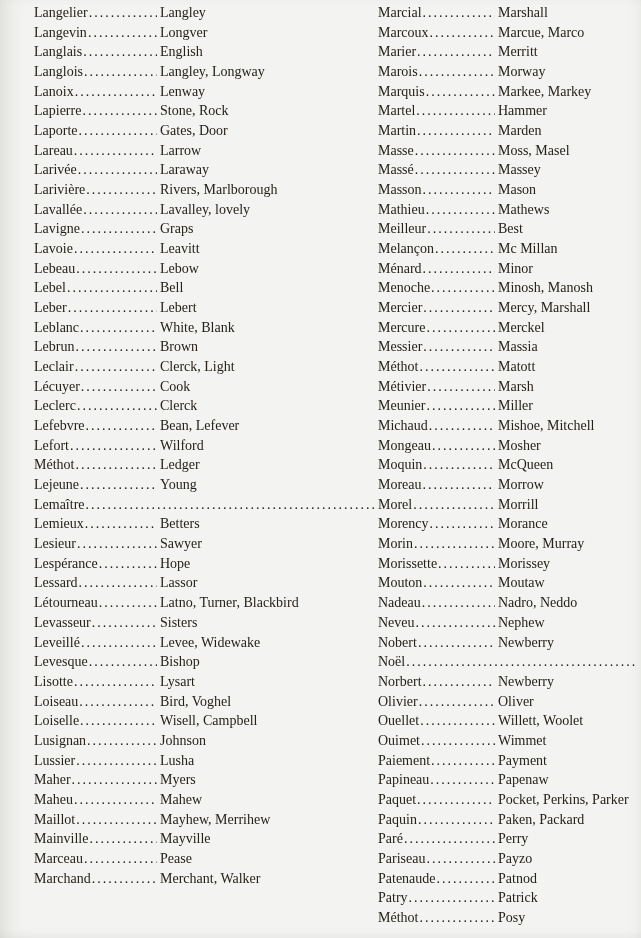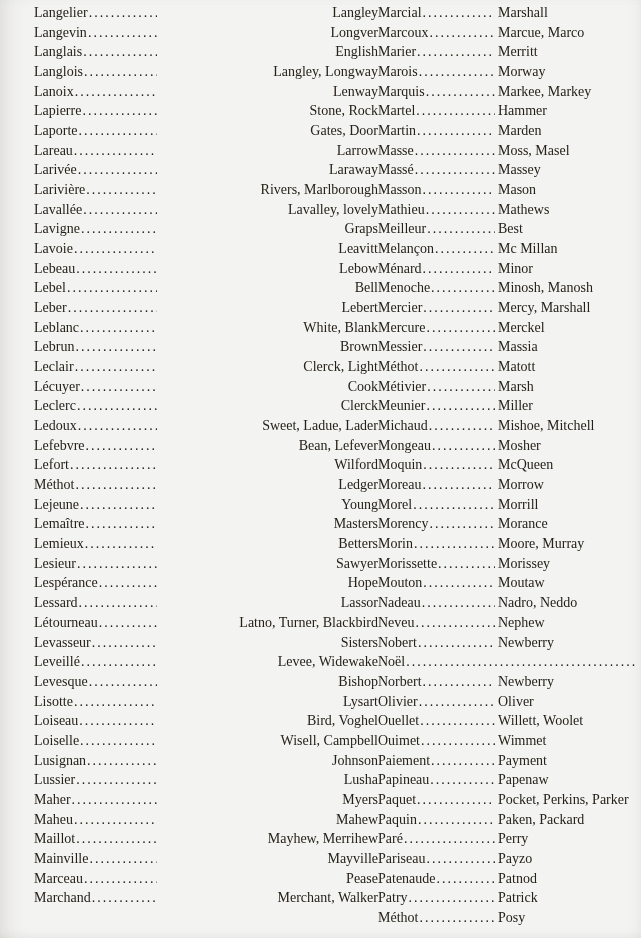--- a/index.html
+++ b/index.html
@@ -43,21 +43,21 @@
     overflow: hidden;
     margin: 0 3px 0 1px;
     min-width: 0;
   }
   .dots::before {
     content: "................................................................................";
     letter-spacing: 2px;
     color: var(--ink);
   }
   .en { flex: 0 0 auto; overflow: visible; }
-  .col-left  .en { width: 218px; text-align: right; }
+  .col-left  .en { width: 218px; }
   .col-right .en { width: 143px; }
 </style>
 </head>
 <body>
 
 <div class="page">
   <div class="col col-left">
       <div class="row">
         <span class="fr">Langelier</span>
         <span class="dots"></span>
@@ -157,25 +157,20 @@
         <span class="fr">Lécuyer</span>
         <span class="dots"></span>
         <span class="en">Cook</span>
       </div>
       <div class="row">
         <span class="fr">Leclerc</span>
         <span class="dots"></span>
         <span class="en">Clerck</span>
       </div>
       <div class="row">
-        <span class="fr">Ledoux</span>
-        <span class="dots"></span>
-        <span class="en">Sweet, Ladue, Lader</span>
-      </div>
-      <div class="row">
         <span class="fr">Lefebvre</span>
         <span class="dots"></span>
         <span class="en">Bean, Lefever</span>
       </div>
       <div class="row">
         <span class="fr">Lefort</span>
         <span class="dots"></span>
         <span class="en">Wilford</span>
       </div>
       <div class="row">
@@ -184,21 +179,20 @@
         <span class="en">Ledger</span>
       </div>
       <div class="row">
         <span class="fr">Lejeune</span>
         <span class="dots"></span>
         <span class="en">Young</span>
       </div>
       <div class="row">
         <span class="fr">Lemaître</span>
         <span class="dots"></span>
-        <span class="en">Masters</span>
       </div>
       <div class="row">
         <span class="fr">Lemieux</span>
         <span class="dots"></span>
         <span class="en">Betters</span>
       </div>
       <div class="row">
         <span class="fr">Lesieur</span>
         <span class="dots"></span>
         <span class="en">Sawyer</span>

